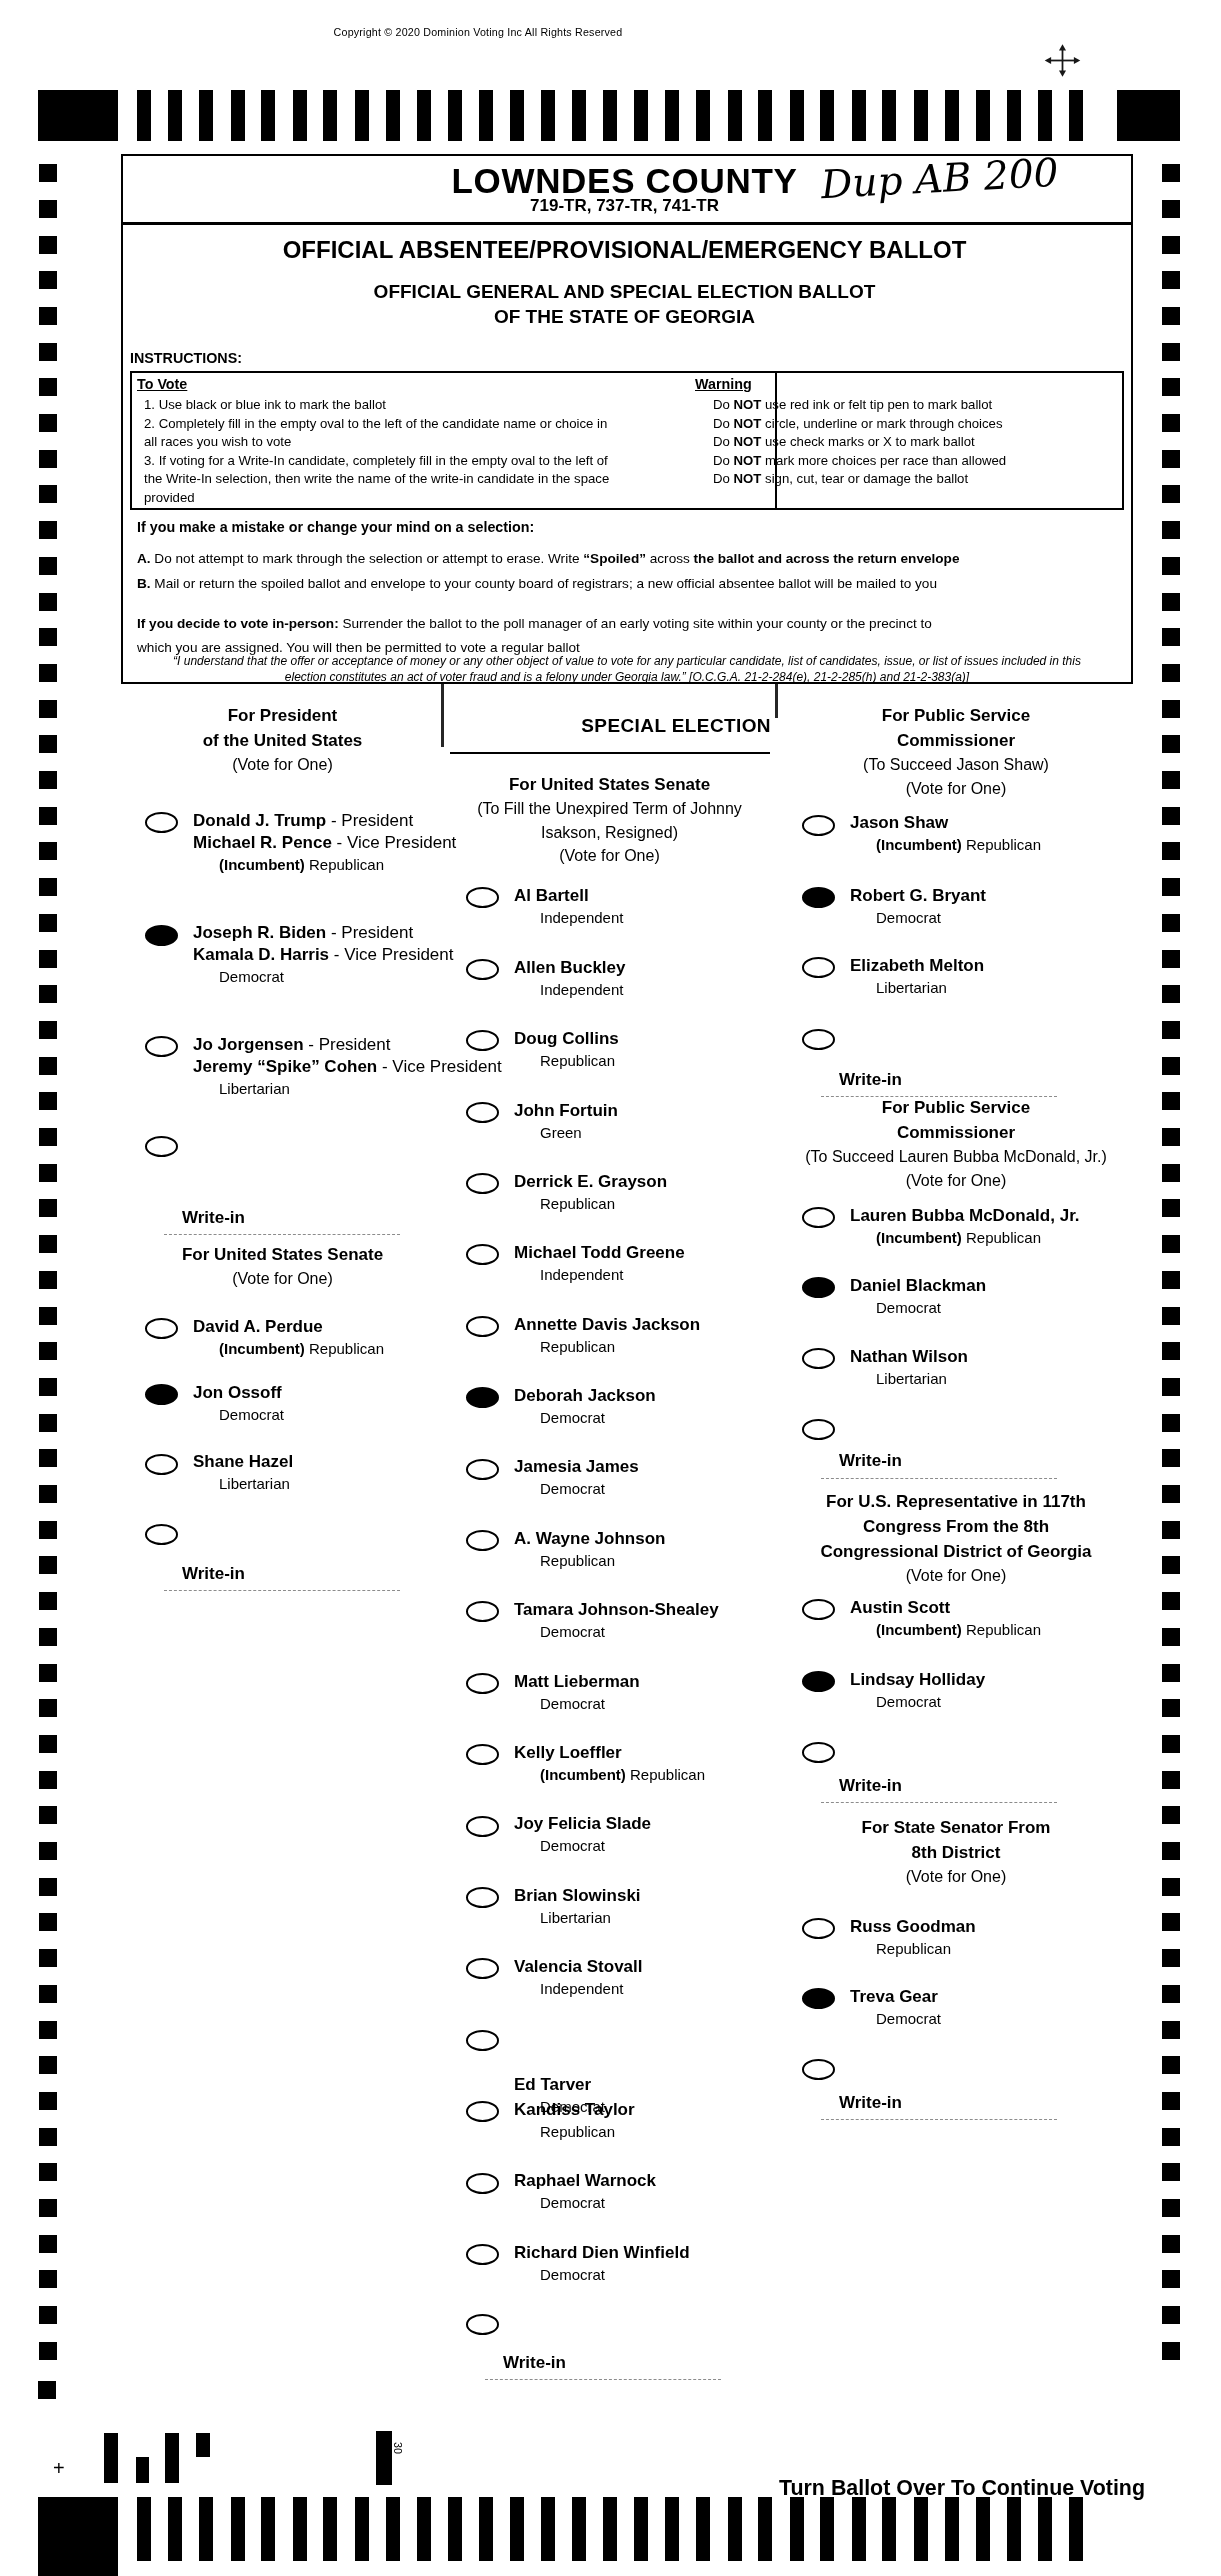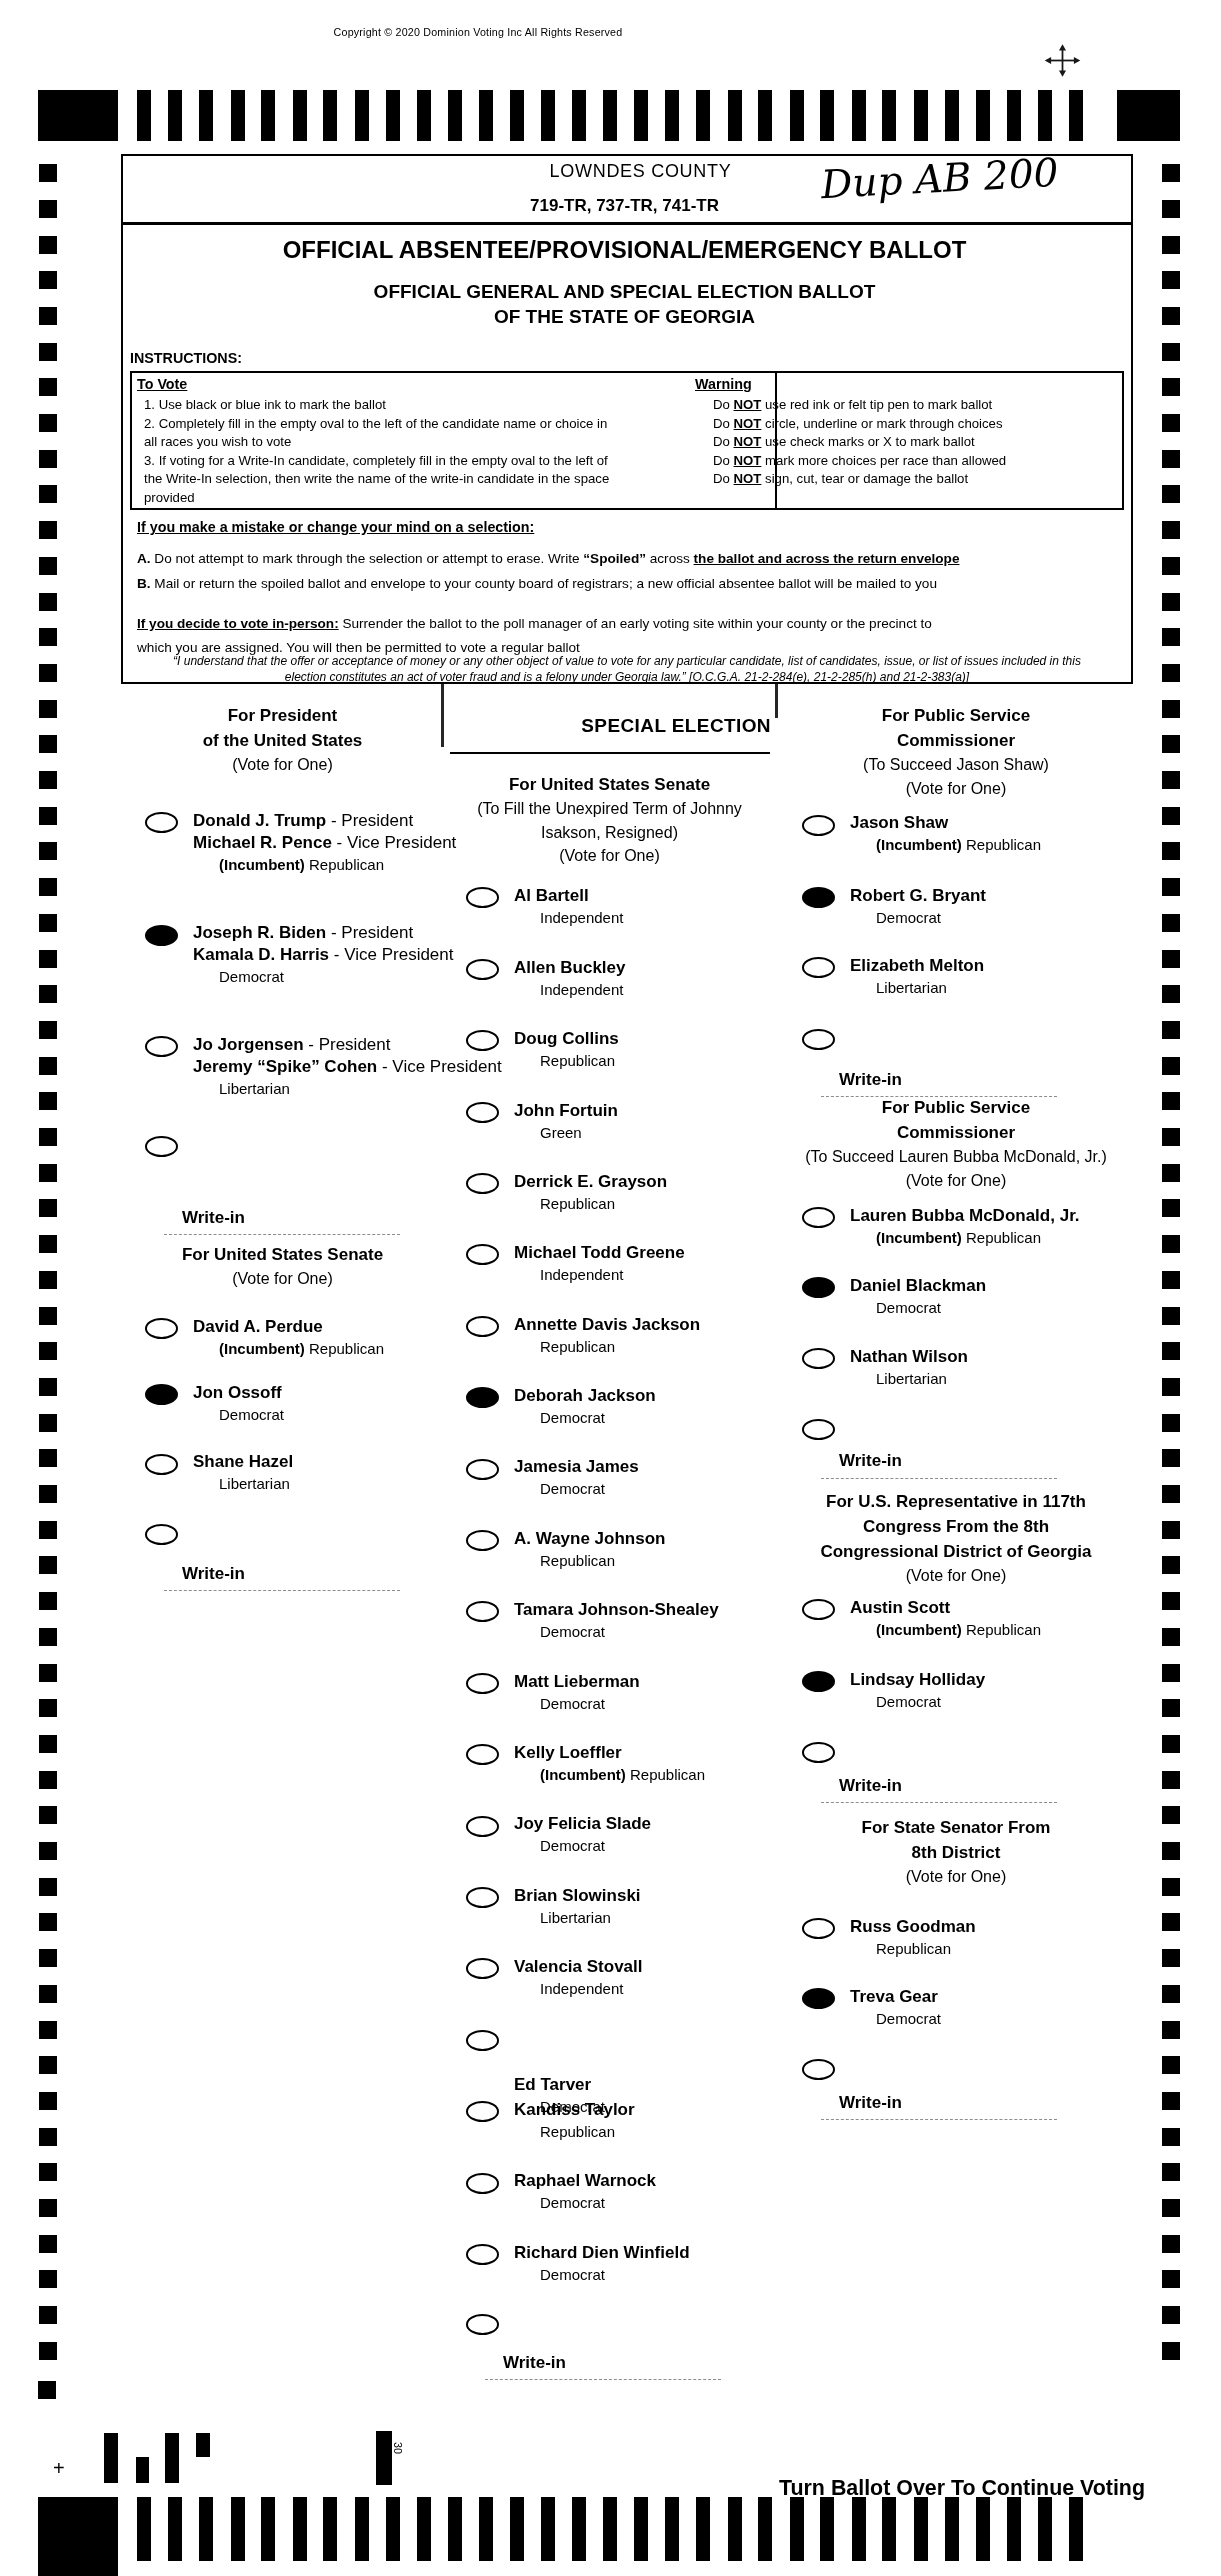--- a/index.html
+++ b/index.html
@@ -7,36 +7,36 @@
         font-family:"Liberation Sans",sans-serif;overflow:hidden;}
   .abs{position:absolute;}
   .bar{position:absolute;background:#000;}
   .sq{position:absolute;width:18px;height:18px;background:#000;}
   .box{position:absolute;border:2.9px solid #000;box-sizing:border-box;}
   .ibox{position:absolute;border:2.1px solid #000;box-sizing:border-box;}
   .vline{position:absolute;background:#000;}
   .hline{position:absolute;background:#000;}
   .ctr{text-align:center;}
   .copyright{left:121px;top:26px;width:714px;font-size:10.7px;letter-spacing:0.2px;}
-  .county{left:121px;top:161px;width:1007px;font-size:18px;font-weight:normal;letter-spacing:0.7px;margin-left:16px;}
+  .county{left:121px;top:161px;width:1007px;font-size:35px;font-weight:bold;letter-spacing:0.7px;}
   .tabs{left:121px;top:196px;width:1007px;font-size:17px;font-weight:bold;}
   .handwrite{left:821px;top:156px;font-family:"DejaVu Serif",serif;font-style:italic;
              font-size:39px;transform:rotate(-3deg);white-space:nowrap;}
   .t1{left:121px;top:236px;width:1007px;font-size:24px;font-weight:bold;}
   .t2{left:121px;top:281px;width:1007px;font-size:19px;font-weight:bold;}
   .t3{left:121px;top:306px;width:1007px;font-size:19px;font-weight:bold;}
   .t4{left:121px;top:330px;width:1007px;font-size:19px;font-weight:bold;}
   .instrlab{left:130px;top:350px;font-size:14.3px;font-weight:bold;}
   .h-ul{font-weight:bold;text-decoration:underline;}
   .ivh{position:absolute;font-size:14.3px;}
   .iline{font-size:13.2px;line-height:18.6px;white-space:nowrap;}
   .ilines{position:absolute;}
   .mline{position:absolute;font-size:13.6px;white-space:nowrap;}
   .b{font-weight:bold;}
-  .ul{text-decoration:underline;}
+  .ul{}
   .oath{position:absolute;left:121px;width:1012px;text-align:center;font-size:12px;
         font-style:italic;line-height:14.3px;}
   .ctitle{position:absolute;text-align:center;}
   .tl-b{font-size:17px;font-weight:bold;line-height:25px;white-space:nowrap;}
   .tl-r{font-size:16px;line-height:23.6px;white-space:nowrap;}
   .banner{position:absolute;text-align:right;font-size:19px;font-weight:bold;letter-spacing:0.4px;}
   .oval{position:absolute;width:33px;height:21px;border:2.1px solid #000;border-radius:50%;
         box-sizing:border-box;background:#fff;}
   .oval.filled{background:#000;}
   .cblock{position:absolute;}

